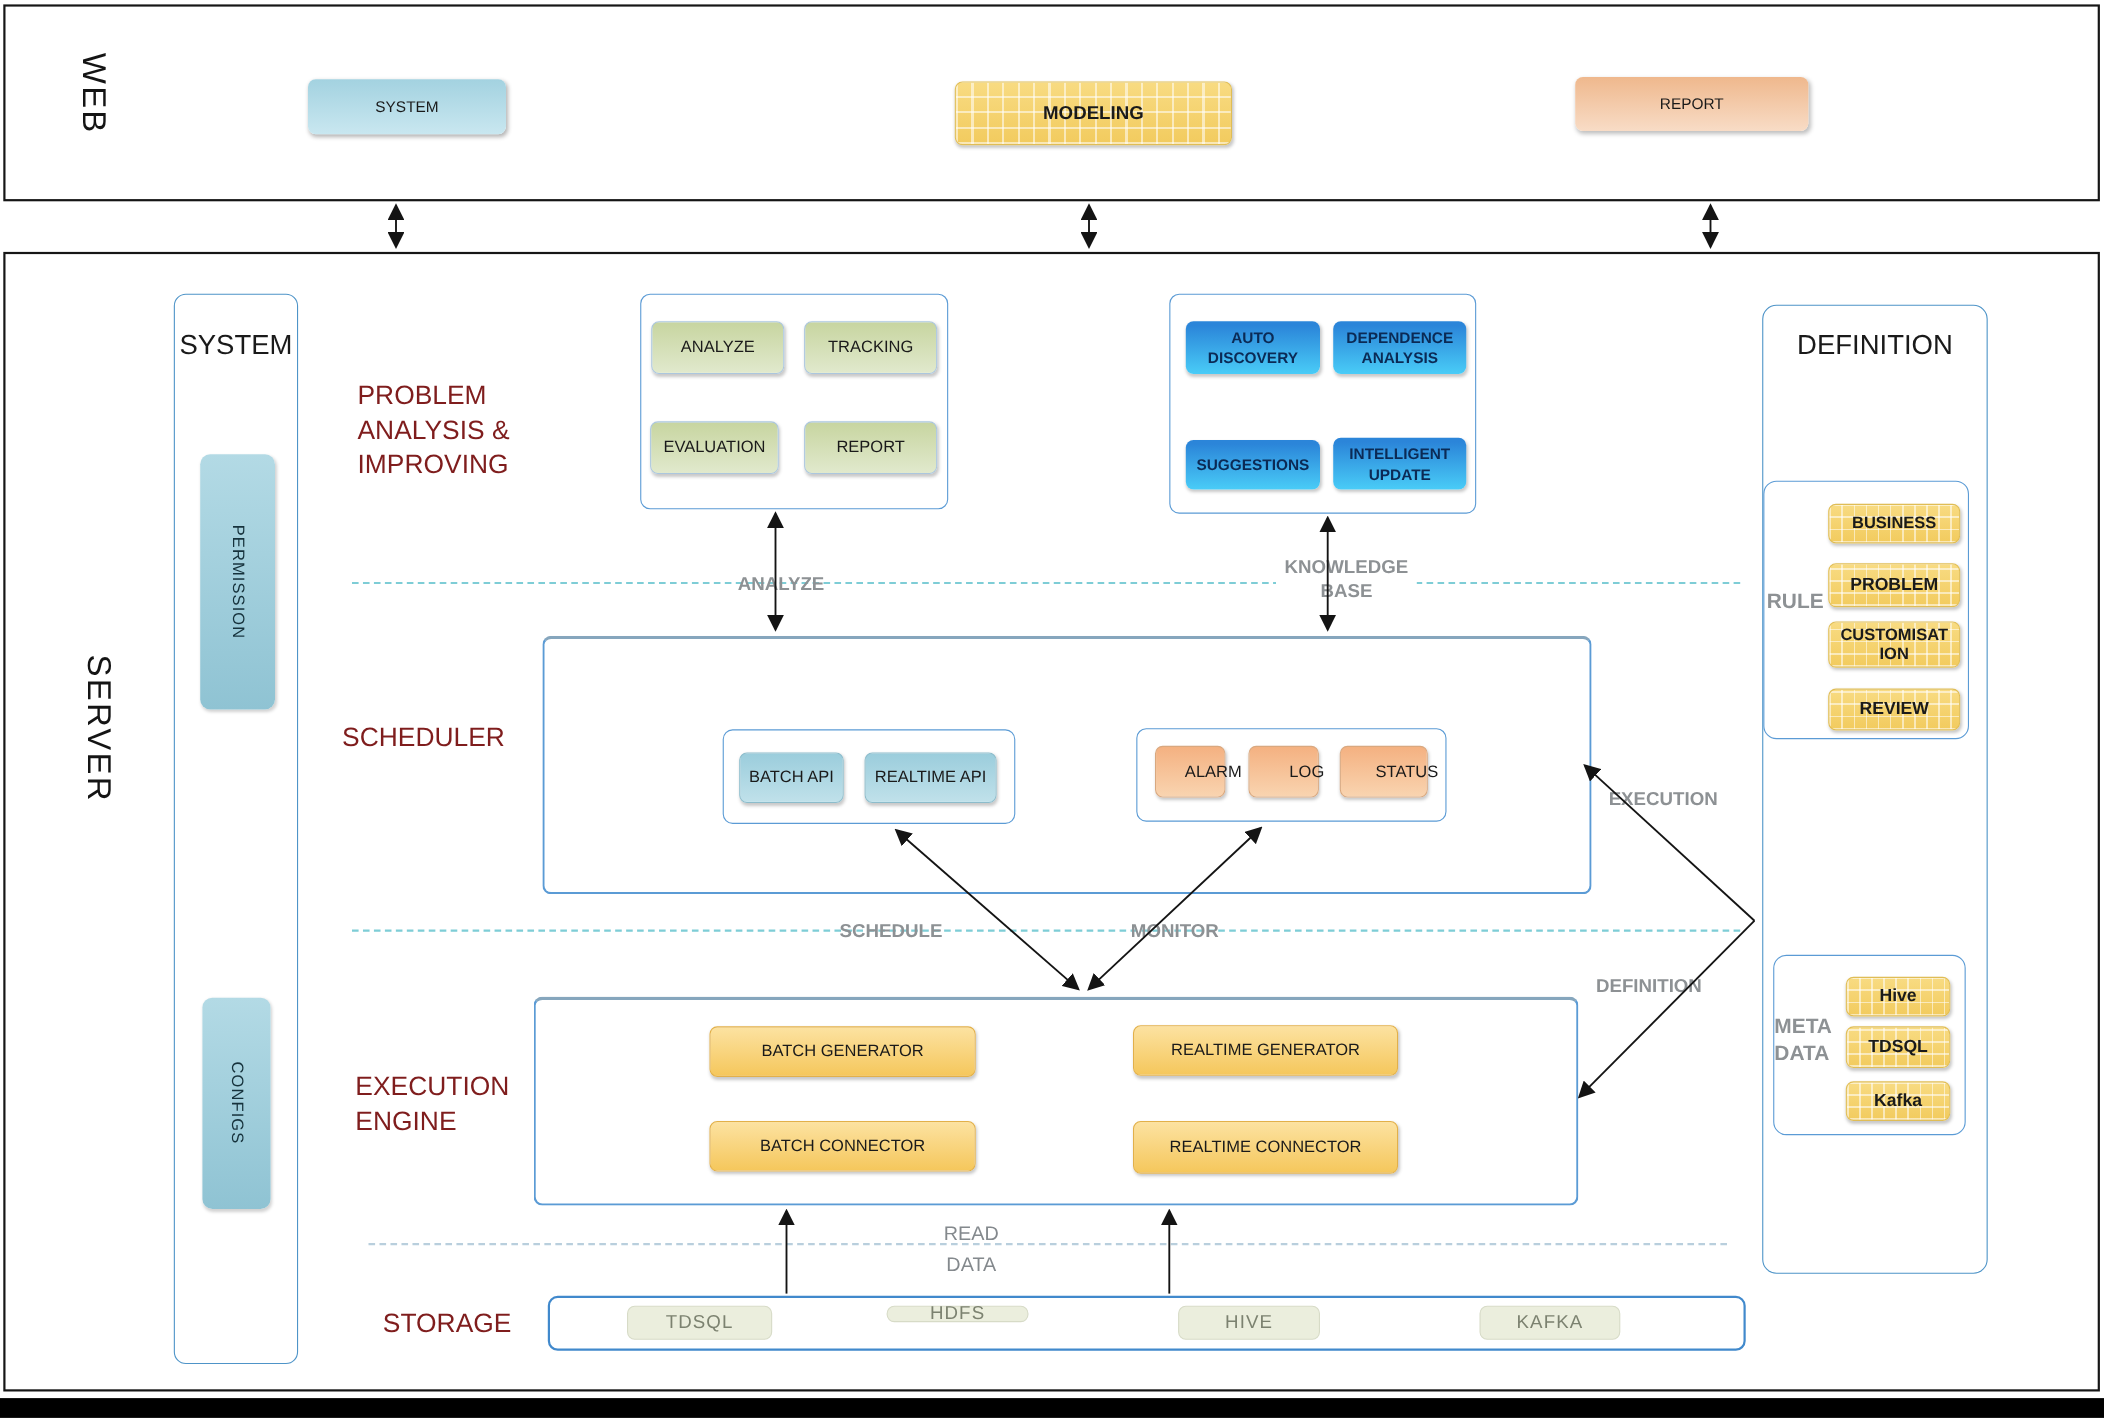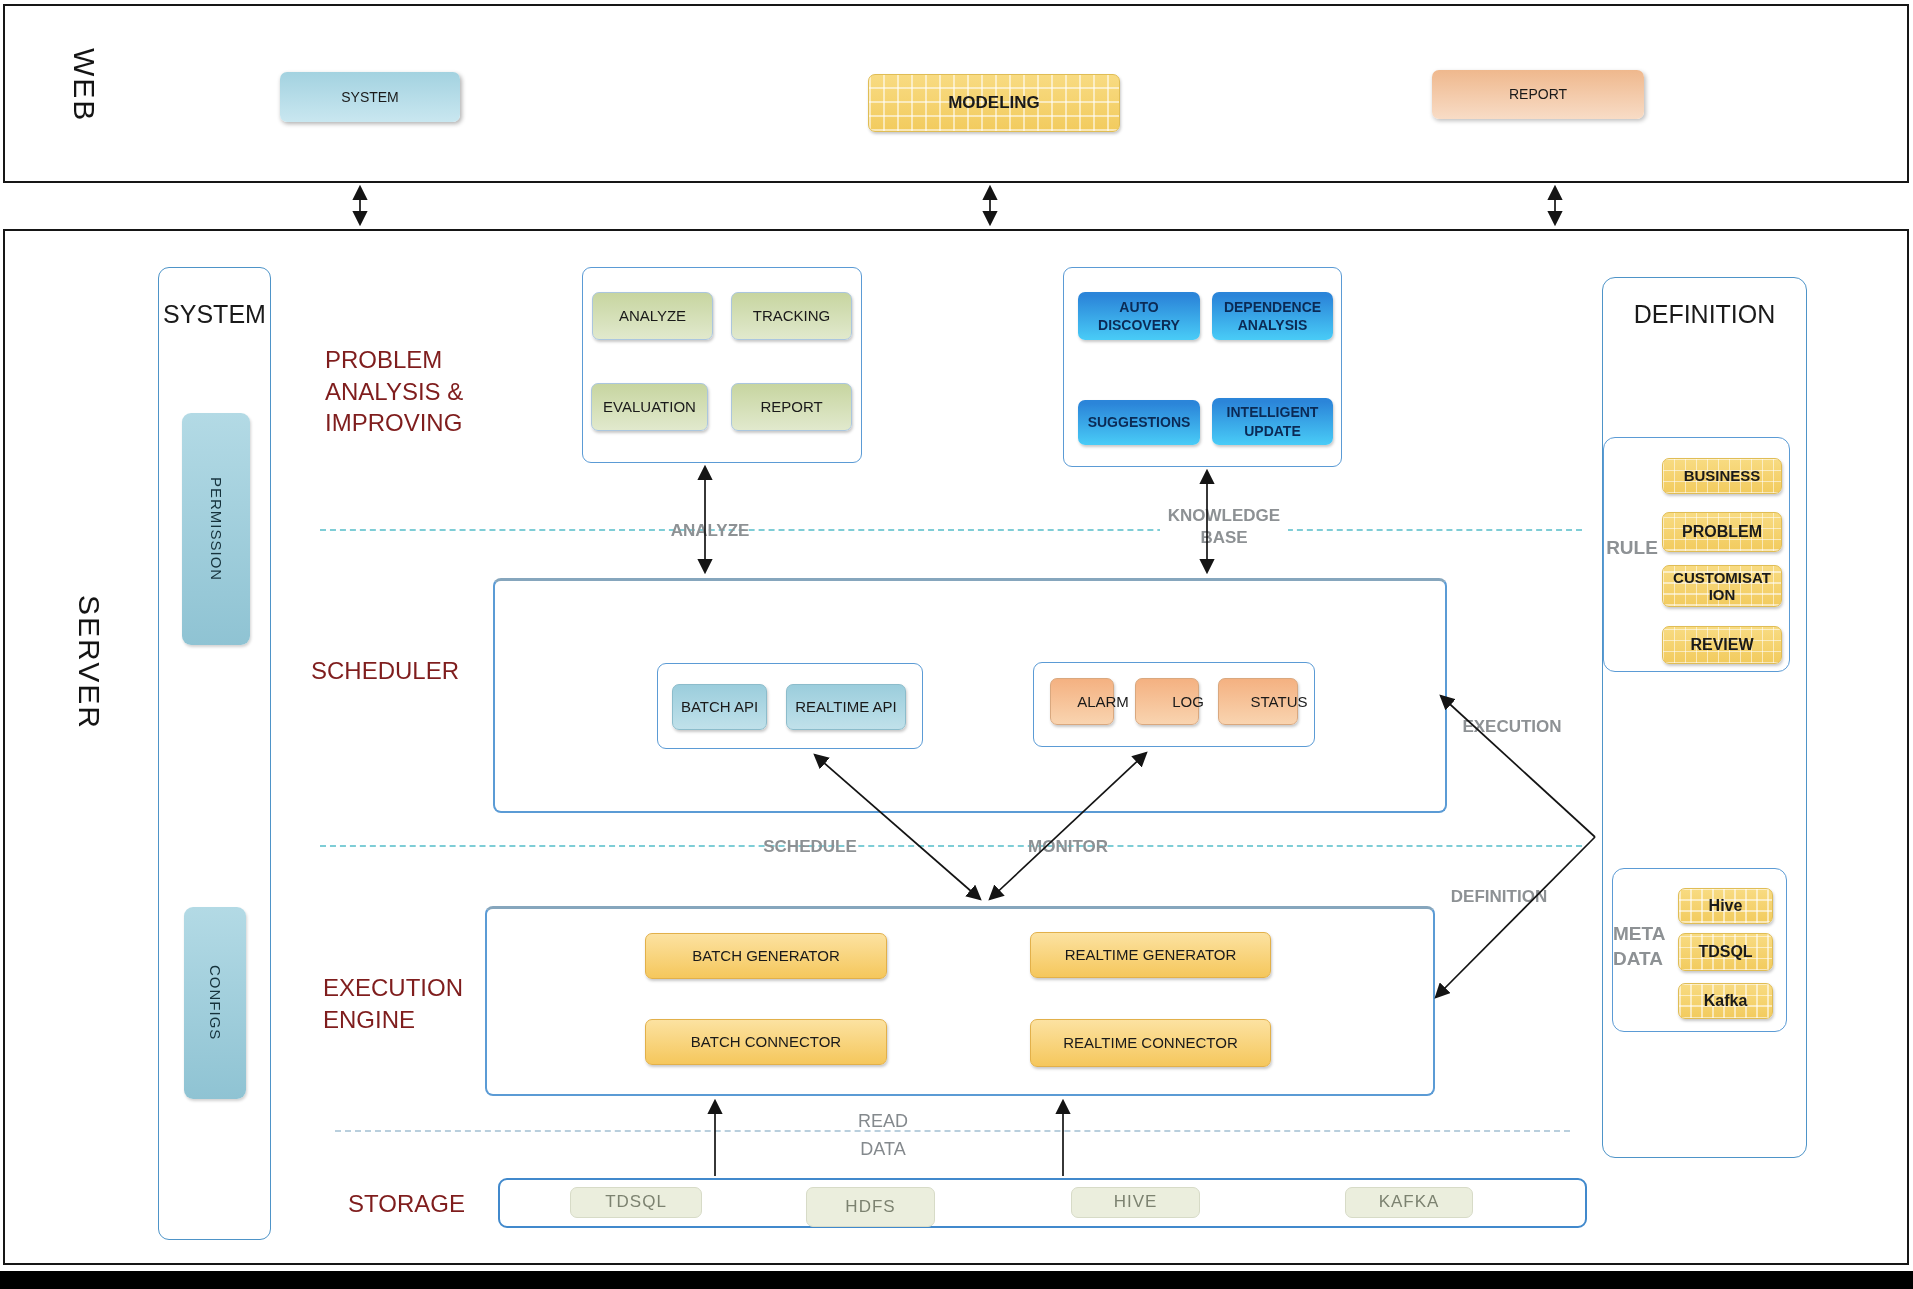--- a/index.html
+++ b/index.html
@@ -121,21 +121,21 @@
   <div class="box gold" style="left:645px;top:1019px;width:242px;height:46px;">BATCH CONNECTOR</div>
   <div class="box gold" style="left:1030px;top:1019px;width:241px;height:48px;">REALTIME CONNECTOR</div>
 
   <div class="dash-light" style="left:335px;top:1130px;width:1235px;"></div>
   <div class="gray-label" style="left:840px;top:1108px;width:86px;font-weight:normal;font-size:18px;line-height:1.55;color:#84898d;">READ
 DATA</div>
 
   <div class="abs sect-label" style="left:348px;top:1188px;">STORAGE</div>
   <div class="subpanel" style="left:498px;top:1178px;width:1089px;height:50px;border-color:#4189cc;"></div>
   <div class="box sage" style="left:570px;top:1187px;width:132px;height:31px;">TDSQL</div>
-  <div class="box sage" style="left:806px;top:1187px;width:129px;height:40px;">HDFS</div>
+  <div class="box sage" style="left:806px;top:1187px;width:129px;height:15px;">HDFS</div>
   <div class="box sage" style="left:1071px;top:1187px;width:129px;height:31px;">HIVE</div>
   <div class="box sage" style="left:1345px;top:1187px;width:128px;height:31px;">KAFKA</div>
 
   <div class="panel" style="left:1602px;top:277px;width:205px;height:881px;border-width:1.5px;border-radius:13px;"></div>
   <div class="abs" style="left:1602px;top:300px;width:205px;text-align:center;font-size:25px;">DEFINITION</div>
 
   <div class="subpanel" style="left:1603px;top:437px;width:187px;height:235px;border-width:1.5px;border-radius:12px;"></div>
   <div class="gray-label" style="left:1606px;top:536px;width:52px;font-size:19px;">RULE</div>
   <div class="box ygrid" style="left:1662px;top:458px;width:120px;height:36px;">BUSINESS</div>
   <div class="box ygrid" style="left:1662px;top:512px;width:120px;height:40px;font-size:16px;">PROBLEM</div>

